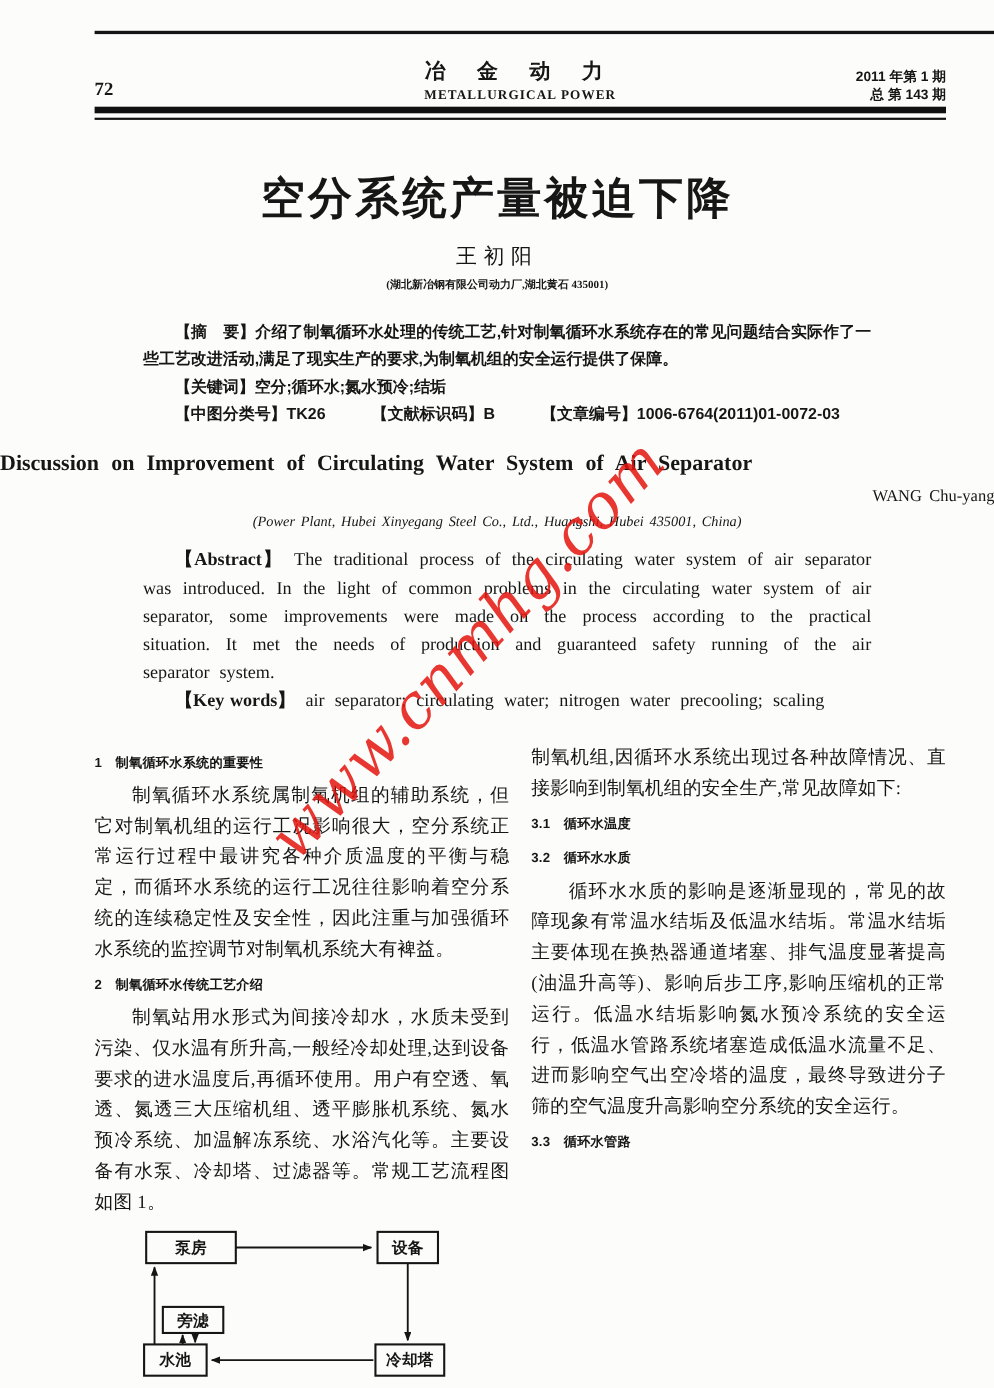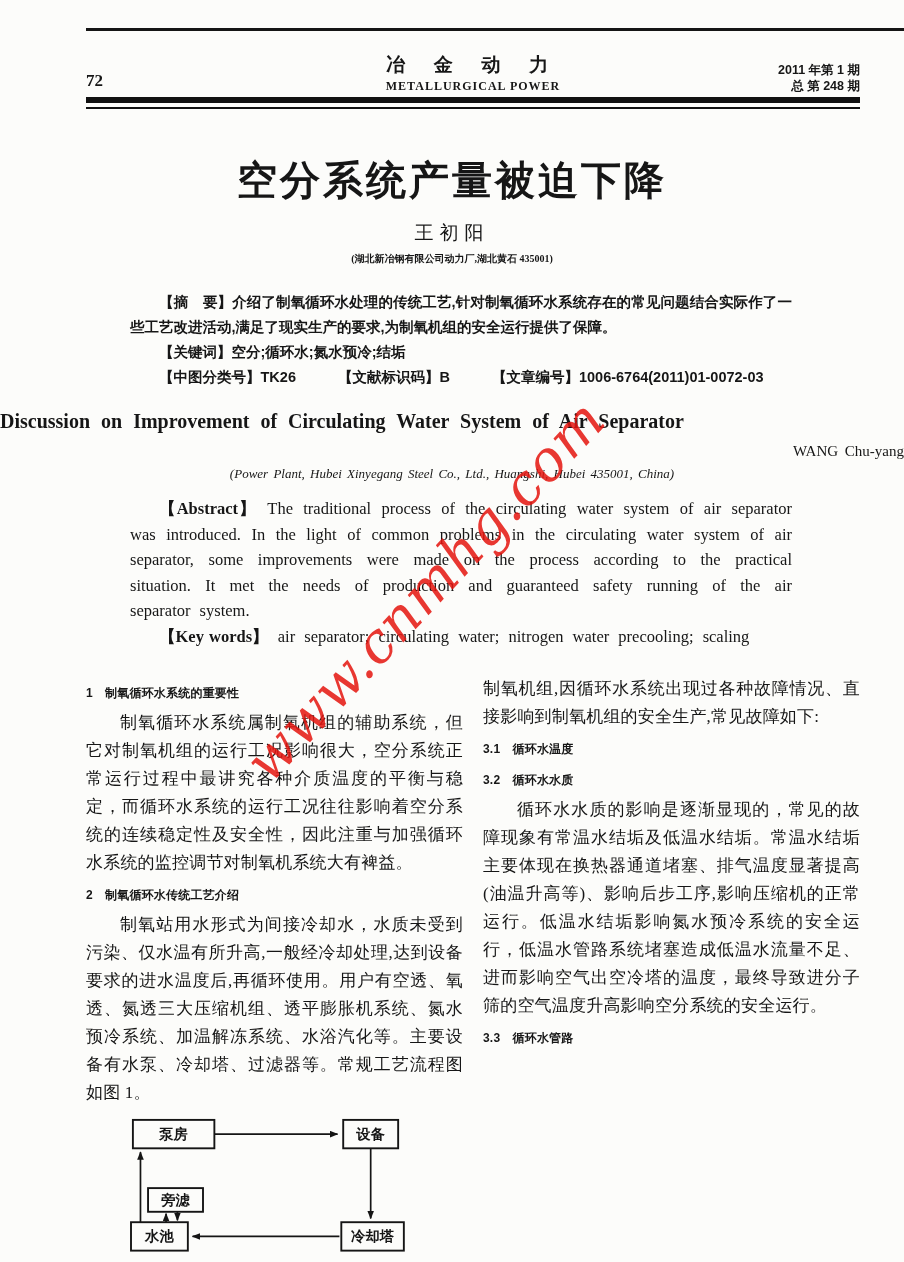--- a/index.html
+++ b/index.html
@@ -66,21 +66,21 @@
   <div class="top-rule"></div>
 
   <div class="header">
     <div class="page-num">72</div>
     <div class="journal">
       <div class="journal-cn">冶 金 动 力</div>
       <div class="journal-en">METALLURGICAL POWER</div>
     </div>
     <div class="issue">
       <div>2011 年第 1 期</div>
-      <div>总 第 248 期</div>
+      <div>总 第 143 期</div>
     </div>
   </div>
   <div class="rule-thick"></div>
   <div class="rule-thin"></div>
 
   <div class="title-cn">空分系统产量被迫下降</div>
   <div class="author-cn">王初阳</div>
   <div class="affil-cn">(湖北新冶钢有限公司动力厂,湖北黄石 435001)</div>
 
   <div class="cn-abstract">

